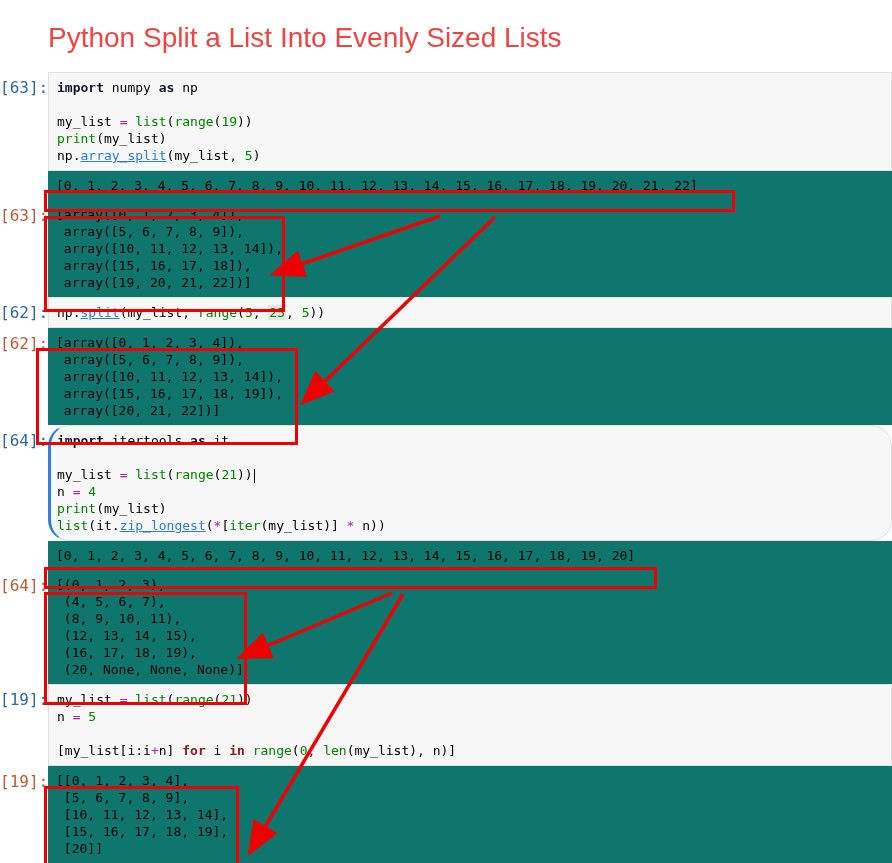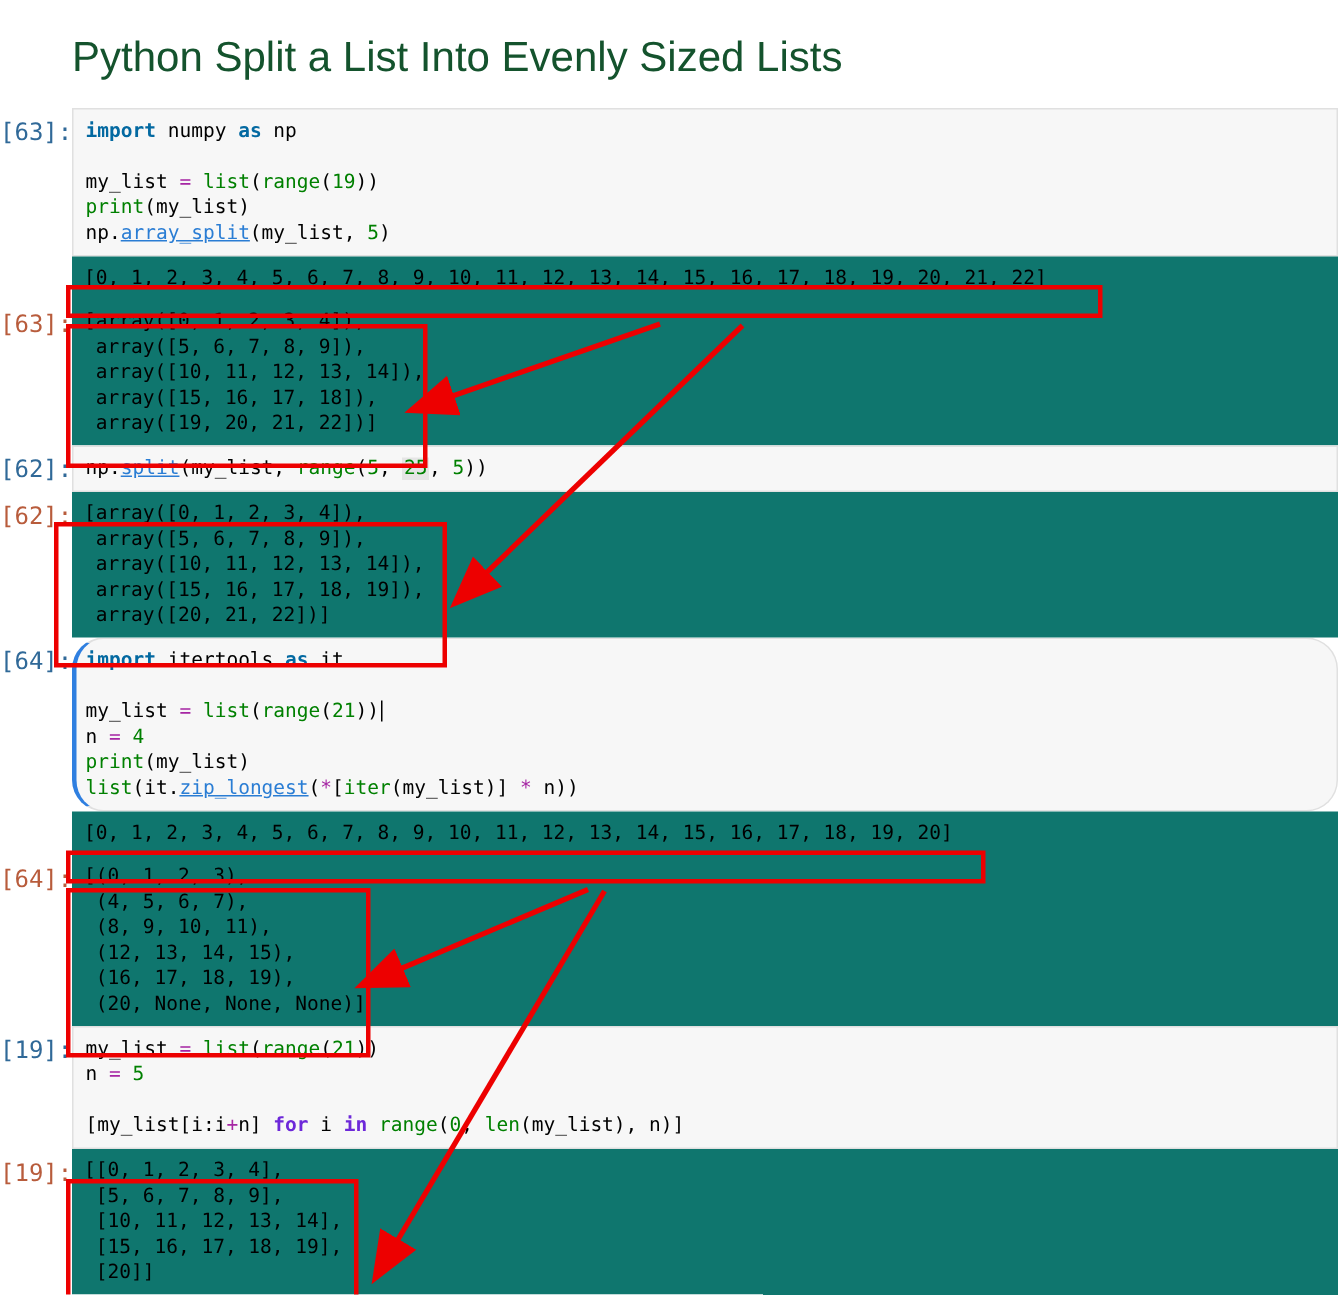--- a/index.html
+++ b/index.html
@@ -6,21 +6,21 @@
     margin: 0;
     padding: 0;
     font-family: "Helvetica Neue", Helvetica, Arial, sans-serif;
     background: #fff;
     color: #000;
     width: 892px;
   }
   .title {
     font-size: 28px;
     font-weight: 400;
-    color: #14532d;
+    color: #ef4444;
     margin: 22px 0 18px 48px;
   }
   .cell {
     display: flex;
     align-items: stretch;
   }
   .prompt {
     width: 48px;
     min-width: 48px;
     text-align: right;
@@ -46,22 +46,22 @@
     border: 1px solid #e0e0e0;
   }
   .active .input-area {
     border-left: 3px solid #2f7fe0;
     padding-left: 6px;
     border-radius: 21px;
   }
   .output-area {
     background: #0f766e;
   }
-  .tok-k { color: #6d28d9; font-weight: bold; }   
-  .tok-kn { color: #0369a1; font-weight: bold; }                     
+  .tok-k { color: #7f1d1d; font-weight: bold; }   
+  .tok-kn { color: #0f172a; font-weight: bold; }                     
   .tok-nb { color: #008000; }                     
   .tok-o  { color: #a626a4; }
   .tok-mi { color: #008000; }                     
   .tok-fn { color: #2a7dd4; text-decoration: underline; }                     
   .tok-yellowbg { background: #e5e5e5; padding:0 1px;}
   .tok-cursor { border-left:1px solid #000; height:14px; display:inline-block; vertical-align:middle; margin-left:1px;}
   .annot-box {
     position: absolute;
     border: 3px solid #ed0000;
     box-sizing: border-box;

